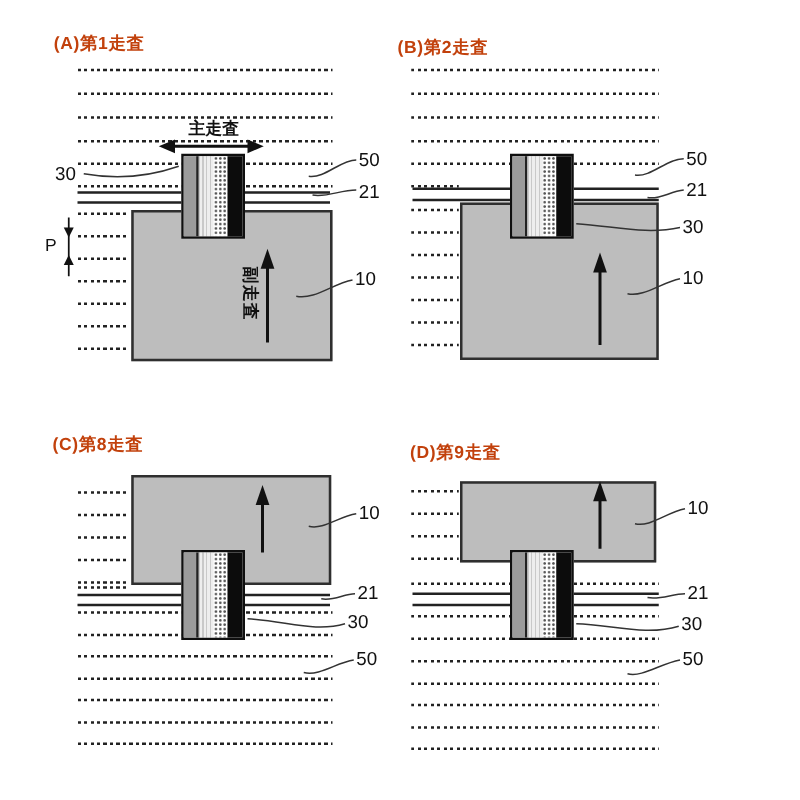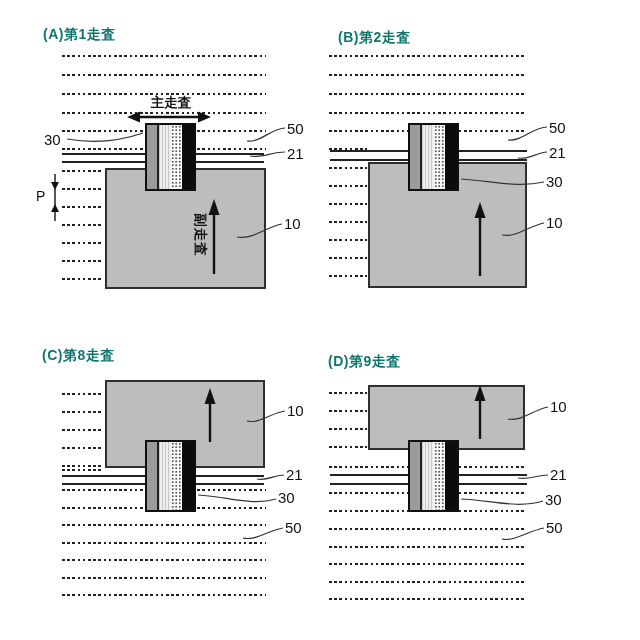--- a/index.html
+++ b/index.html
@@ -1,19 +1,19 @@
 <!DOCTYPE html>
 <html><head>
 <meta charset="utf-8">
 <style>
   html,body{margin:0;padding:0;background:#fff;}
   .canvas{position:relative;width:640px;height:640px;background:var(--background,#fff);
           font-family:"Liberation Sans","DejaVu Sans",sans-serif;overflow:hidden;}
   .panel{position:absolute;inset:0;}
-  .title{position:absolute;margin:0;font-size:14px;font-weight:600;color:#0f766e;letter-spacing:.5px;white-space:nowrap;z-index:7;}
+  .title{position:absolute;margin:0;font-size:14px;font-weight:600;color:#c2410c;letter-spacing:.5px;white-space:nowrap;z-index:7;}
   .lbl{position:absolute;font-size:15px;color:#111;z-index:7;white-space:nowrap;}
   .small-lbl{position:absolute;font-size:13.5px;font-weight:600;color:#111;z-index:7;white-space:nowrap;}
   .canvas i{position:absolute;display:block;z-index:1;}
   .dl{height:2px;background:repeating-linear-gradient(90deg,var(--line-color,#2e2e2e) 0 2.5px,transparent 2.5px 5.2px);}
   .hl{height:2px;background:var(--line-color,#1c1c1c);}
   .medium{position:absolute;background:var(--medium-fill,#bdbdbd);border:2px solid #2f2f2f;box-sizing:border-box;z-index:2;}
   .head{position:absolute;border:2px solid #0f0f0f;box-sizing:border-box;display:flex;z-index:5;background:#fff;}
   .st-gray{width:10px;background:var(--head-gray,#9b9b9b);border-right:2px solid #222;}
   .st-hatch{width:12px;background:repeating-linear-gradient(90deg,#c9c9c9 0 1px,#eeeeee 1px 3px);}
   .st-dot{width:11px;background-color:#fff;background-image:radial-gradient(circle,#555 .8px,transparent 1.2px);background-size:3.5px 3.5px;}
@@ -61,21 +61,21 @@
     <span class="vtext" style="left:200px;top:235px">副走査</span>
 
     <span class="lbl" style="left:44px;top:131px">30</span>
     <span class="lbl" style="left:287px;top:120px">50</span>
     <span class="lbl" style="left:287px;top:145px">21</span>
     <span class="lbl" style="left:284px;top:215px">10</span>
     <span class="lbl" style="left:36px;top:188px;font-size:14px">P</span>
   </div>
 
   <div class="panel">
-    <h3 class="title" style="left:338px;top:29px">(B)第2走査</h3>
+    <h3 class="title" style="left:318px;top:29px">(B)第2走査</h3>
 
     <i class="dl" style="left:329px;top:55px;width:198px"></i>
     <i class="dl" style="left:329px;top:74px;width:198px"></i>
     <i class="dl" style="left:329px;top:93px;width:198px"></i>
     <i class="dl" style="left:329px;top:112px;width:198px"></i>
     <i class="dl" style="left:329px;top:130px;width:198px"></i>
     <i class="dl" style="left:329px;top:148px;width:38px"></i>
     <i class="hl" style="left:330px;top:150px;width:197px"></i>
     <i class="hl" style="left:330px;top:159px;width:197px"></i>
     <i class="dl" style="left:329px;top:167px;width:38px"></i>

